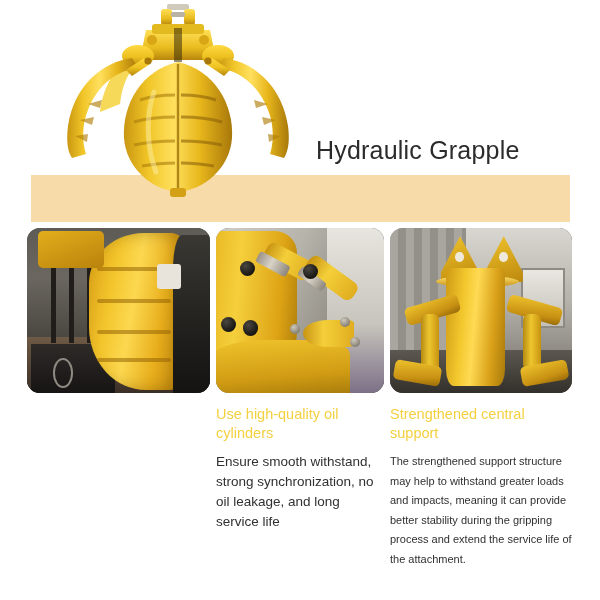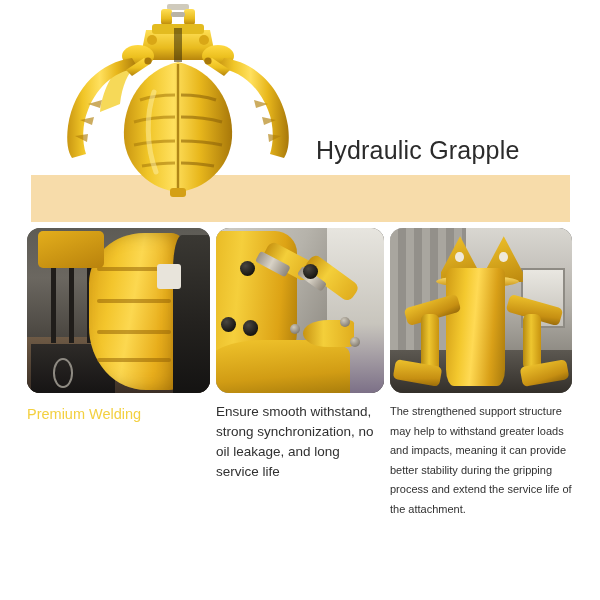--- a/index.html
+++ b/index.html
@@ -339,21 +339,20 @@
         <div class="ph1-rib" style="top:22%"></div>
         <div class="ph1-rib" style="top:42%"></div>
         <div class="ph1-rib" style="top:62%"></div>
         <div class="ph1-rib" style="top:80%"></div>
       </div>
       <div class="ph1-arm"></div>
       <div class="ph1-person"></div>
       <div class="ph1-jug"></div>
       <div class="ph1-chain"></div>
     </div>
-    <div class="feature-heading">Premium Welding</div>
   </div>
 
   <div class="col col-1">
     <div class="photo">
       <div class="ph2-bg"></div>
       <div class="ph2-wall"></div>
       <div class="ph2-body"></div>
       <div class="ph2-cyl" style="left:28%; top:14%; width:30%; height:13%; transform:rotate(28deg);"></div>
       <div class="ph2-rod" style="left:24%; top:18%; width:20%; height:7%;  transform:rotate(28deg);"></div>
       <div class="ph2-cyl" style="left:52%; top:24%; width:34%; height:12%; transform:rotate(36deg);"></div>
@@ -361,20 +360,21 @@
       <div class="ph2-jaw"></div>
       <div class="ph2-cyl" style="left:52%; top:56%; width:30%; height:16%; border-radius:50% 12% 12% 50%;"></div>
       <div class="ph2-bolt" style="left:14%; top:20%; width:9%;  padding-bottom:9%;"></div>
       <div class="ph2-bolt" style="left:3%;  top:54%; width:9%;  padding-bottom:9%;"></div>
       <div class="ph2-bolt" style="left:16%; top:56%; width:9%;  padding-bottom:9%;"></div>
       <div class="ph2-bolt" style="left:52%; top:22%; width:9%;  padding-bottom:9%;"></div>
       <div class="ph2-pin" style="left:44%; top:58%; width:6%;  padding-bottom:6%;"></div>
       <div class="ph2-pin" style="left:74%; top:54%; width:6%;  padding-bottom:6%;"></div>
       <div class="ph2-pin" style="left:80%; top:66%; width:6%;  padding-bottom:6%;"></div>
     </div>
+    <div class="feature-heading">Use high-quality oil cylinders</div>
     <div class="feature-body">Ensure smooth withstand, strong synchronization, no oil leakage, and long service life</div>
   </div>
 
   <div class="col col-2">
     <div class="photo">
       <div class="ph3-bg"></div>
       <div class="ph3-panel"></div>
       <div class="ph3-window"></div>
       <div class="ph3-ground"></div>
       <div class="ph3-ear left">
@@ -385,16 +385,17 @@
       </div>
       <div class="ph3-collar"></div>
       <div class="ph3-column"></div>
       <div class="ph3-arm" style="left:8%;  top:44%; width:30%; height:11%; transform:rotate(-16deg);"></div>
       <div class="ph3-arm" style="right:6%; top:44%; width:30%; height:11%; transform:rotate(16deg);"></div>
       <div class="ph3-cyl" style="left:17%; top:52%; width:10%; height:36%;"></div>
       <div class="ph3-cyl" style="right:17%; top:52%; width:10%; height:34%;"></div>
       <div class="ph3-arm" style="left:2%;  bottom:6%;  width:26%; height:12%; transform:rotate(10deg);"></div>
       <div class="ph3-arm" style="right:2%; bottom:6%;  width:26%; height:12%; transform:rotate(-10deg);"></div>
     </div>
+    <div class="feature-heading">Strengthened central support</div>
     <div class="feature-body">The strengthened support structure may help to withstand greater loads and impacts, meaning it can provide better stability during the gripping process and extend the service life of the attachment.</div>
   </div>
 
 </div>
 
 </body></html>

